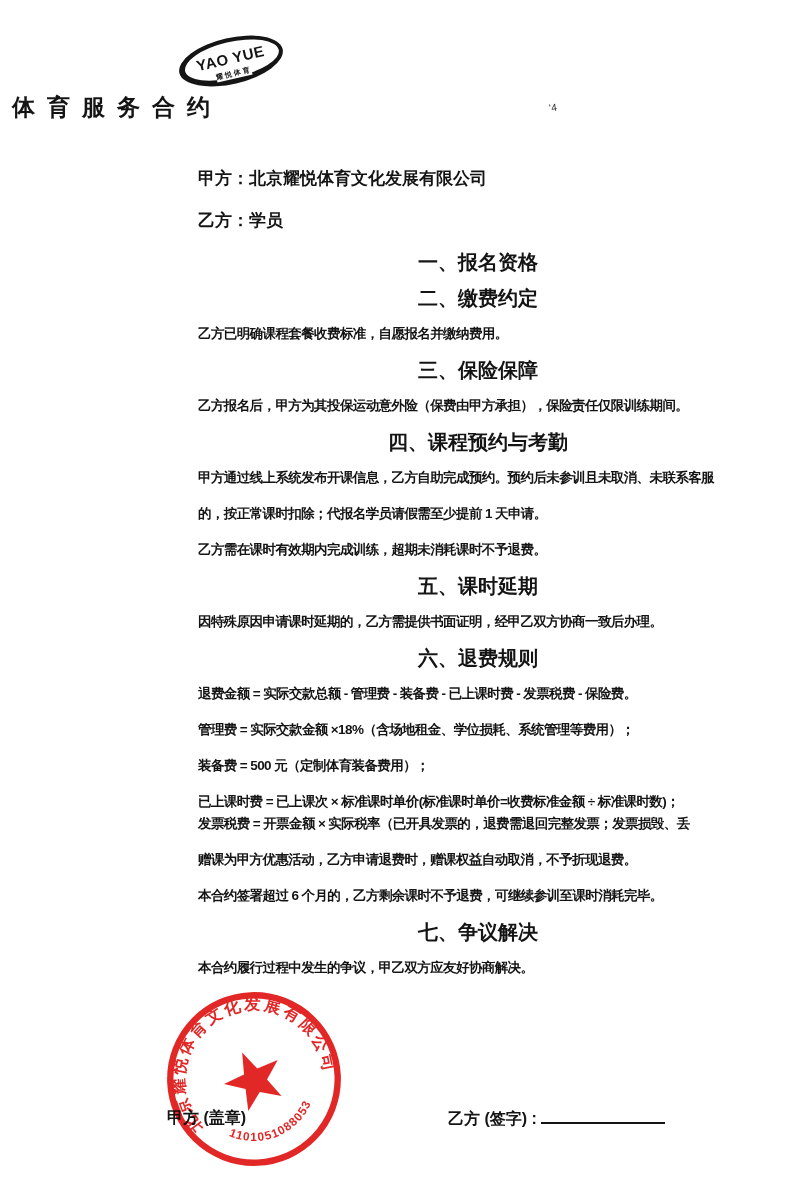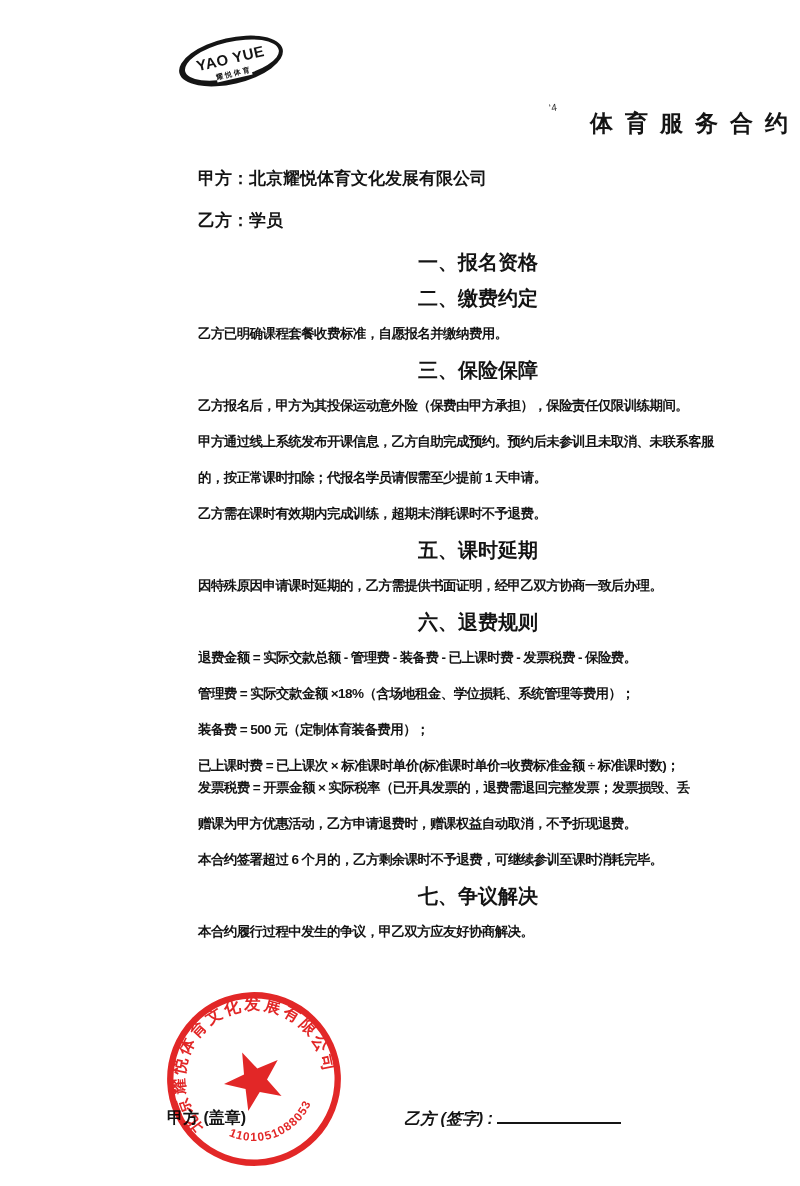--- a/index.html
+++ b/index.html
@@ -10,32 +10,32 @@
     color:#141414;
   }
   
   .logo{position:absolute;left:176px;top:36px;width:110px;height:50px;transform:rotate(-13deg);}
   .logo-ring{position:absolute;inset:2px;border:4px solid #151515;border-bottom-width:6px;border-left-width:6px;border-radius:50%;}
   .logo-brand{position:absolute;left:50%;top:44%;transform:translate(-50%,-50%);background:#fff;
     font-weight:900;font-size:15px;letter-spacing:.5px;padding:0 2px;white-space:nowrap;}
   .logo-sub{position:absolute;left:50%;top:76%;transform:translate(-50%,-50%);background:#fff;
     font-weight:bold;font-size:7px;letter-spacing:2px;white-space:nowrap;}
   
-  .title{position:absolute;left:0;top:108px;width:100%;text-align:right;
+  .title{position:absolute;left:0;top:92px;width:100%;text-align:left;
     font-size:23px;font-weight:bold;letter-spacing:12px;text-indent:12px;white-space:nowrap;}
   .title-mark{position:absolute;left:549px;top:102px;font-size:10px;color:#2b2b2b;transform:rotate(-8deg);}
   
   .doc{position:absolute;left:167px;top:168px;width:560px;margin-left:31px;}
   .party{font-size:17px;font-weight:bold;line-height:22px;margin:0 0 20px 0;white-space:nowrap;}
   .hd{font-size:20px;font-weight:bold;line-height:20px;margin:0 0 16px 0;white-space:nowrap;text-align:center;}
   .ln{font-size:13.5px;font-weight:600;line-height:20px;margin:0 0 16px 0;white-space:nowrap;letter-spacing:-.6px;}
   .tight{margin-bottom:2px;}
   
   .sig-jia{position:absolute;left:167px;top:1108px;font-size:16px;font-weight:bold;white-space:nowrap;}
-  .sig-yi{position:absolute;left:404px;top:1108px;font-size:16px;font-weight:bold;white-space:nowrap;font-style:italic;}
+  .sig-yi{position:absolute;left:448px;top:1108px;font-size:16px;font-weight:bold;white-space:nowrap;}
   .sig-line{display:inline-block;width:124px;height:14px;border-bottom:2px solid #151515;margin-left:4px;}
   
   .stamp{position:absolute;left:163px;top:988px;width:182px;height:182px;
     mix-blend-mode:multiply;opacity:.93;pointer-events:none;}
 </style>
 </head>
 <body>
 
 <div class="page">
 
@@ -49,20 +49,21 @@
   <div class="title-mark">ʻ4</div>
 
   <div class="doc">
     <div class="party">甲方：北京耀悦体育文化发展有限公司</div>
     <div class="party">乙方：学员</div>
     <div class="hd">一、报名资格</div>
     <div class="hd">二、缴费约定</div>
     <div class="ln">乙方已明确课程套餐收费标准，自愿报名并缴纳费用。</div>
     <div class="hd">三、保险保障</div>
     <div class="ln">乙方报名后，甲方为其投保运动意外险（保费由甲方承担），保险责任仅限训练期间。</div>
+    <div class="hd">四、课程预约与考勤</div>
     <div class="ln">甲方通过线上系统发布开课信息，乙方自助完成预约。预约后未参训且未取消、未联系客服</div>
     <div class="ln">的，按正常课时扣除；代报名学员请假需至少提前 1 天申请。</div>
     <div class="ln">乙方需在课时有效期内完成训练，超期未消耗课时不予退费。</div>
     <div class="hd">五、课时延期</div>
     <div class="ln">因特殊原因申请课时延期的，乙方需提供书面证明，经甲乙双方协商一致后办理。</div>
     <div class="hd">六、退费规则</div>
     <div class="ln">退费金额 = 实际交款总额 - 管理费 - 装备费 - 已上课时费 - 发票税费 - 保险费。</div>
     <div class="ln">管理费 = 实际交款金额 ×18%（含场地租金、学位损耗、系统管理等费用）；</div>
     <div class="ln">装备费 = 500 元（定制体育装备费用）；</div>
     <div class="ln tight">已上课时费 = 已上课次 × 标准课时单价(标准课时单价=收费标准金额 ÷ 标准课时数)；</div>

